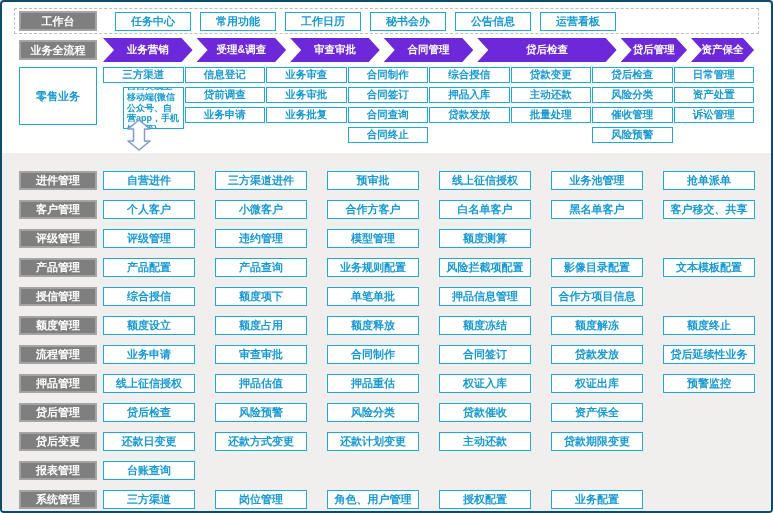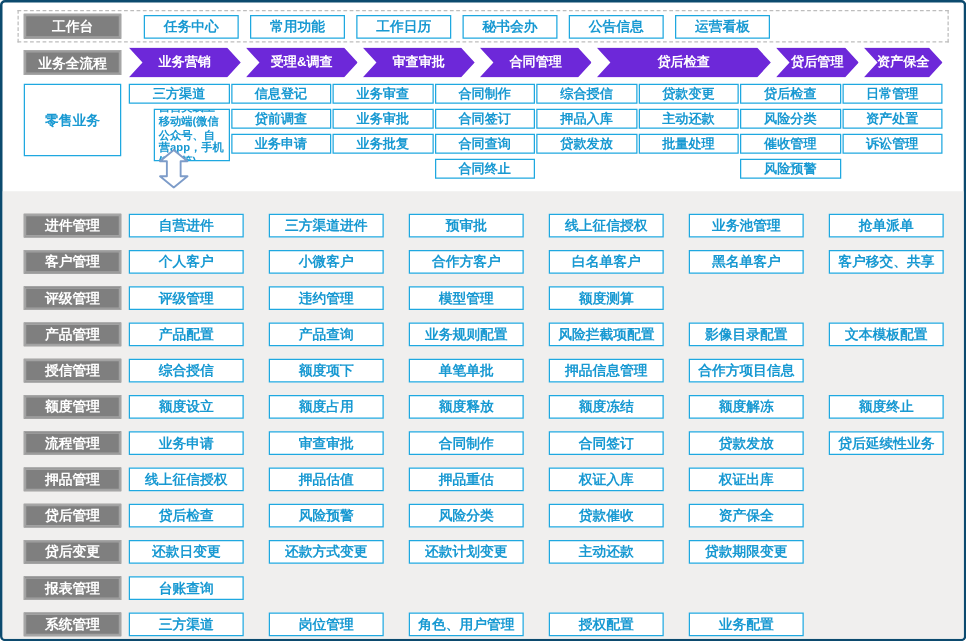--- a/index.html
+++ b/index.html
@@ -314,20 +314,21 @@
         </div>
       </div>
       <div class="module-row">
         <div class="gray-label mod-label">押品管理</div>
         <div class="module-items">
           <div class="btn">线上征信授权</div>
           <div class="btn">押品估值</div>
           <div class="btn">押品重估</div>
           <div class="btn">权证入库</div>
           <div class="btn">权证出库</div>
+          <div class="btn">预警监控</div>
         </div>
       </div>
       <div class="module-row">
         <div class="gray-label mod-label">贷后管理</div>
         <div class="module-items">
           <div class="btn">贷后检查</div>
           <div class="btn">风险预警</div>
           <div class="btn">风险分类</div>
           <div class="btn">贷款催收</div>
           <div class="btn">资产保全</div>

